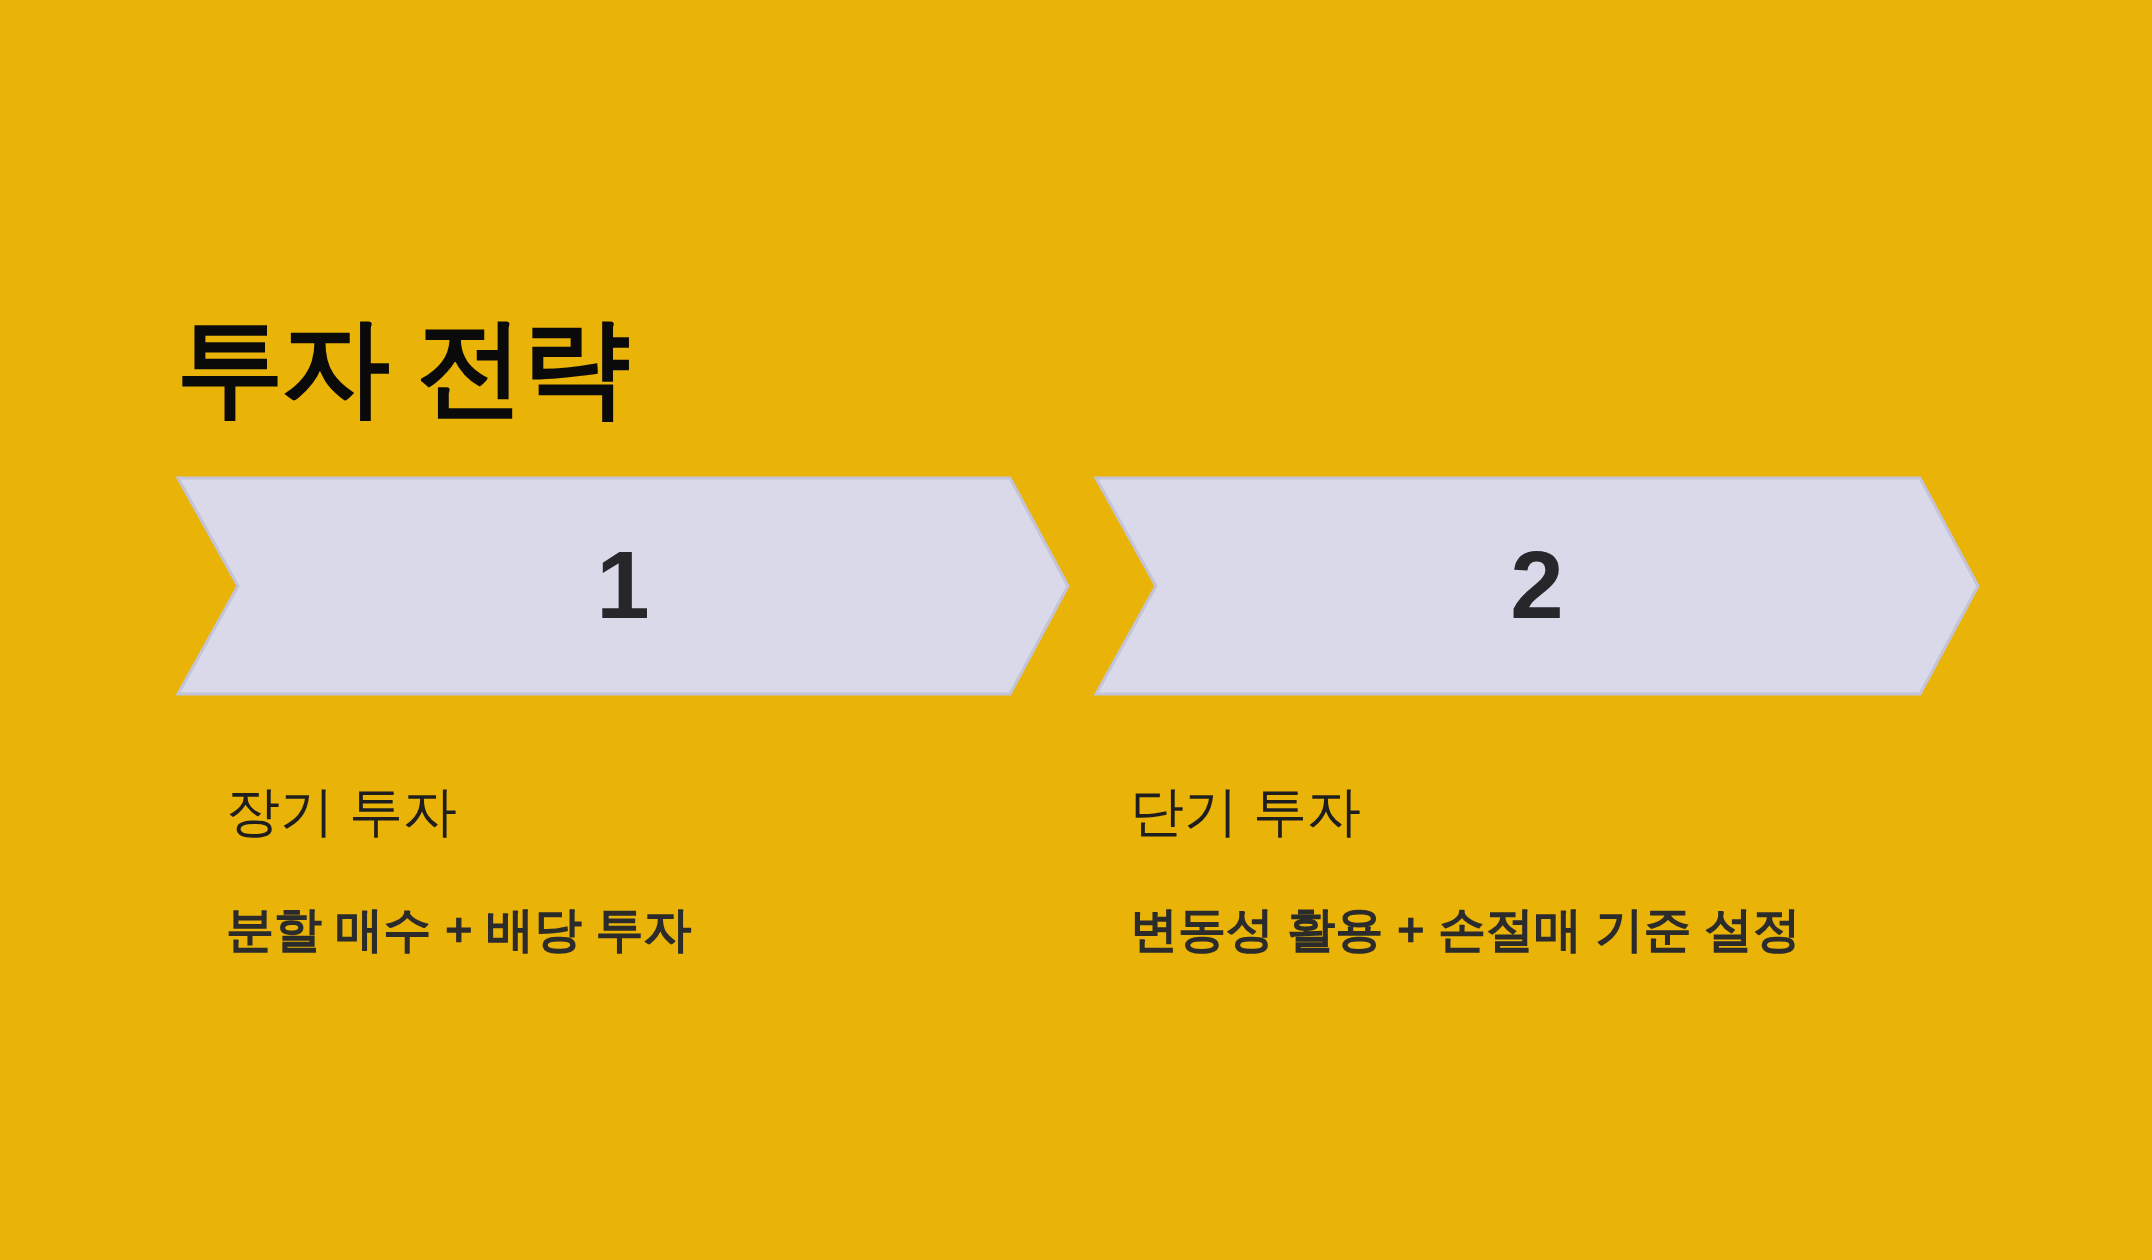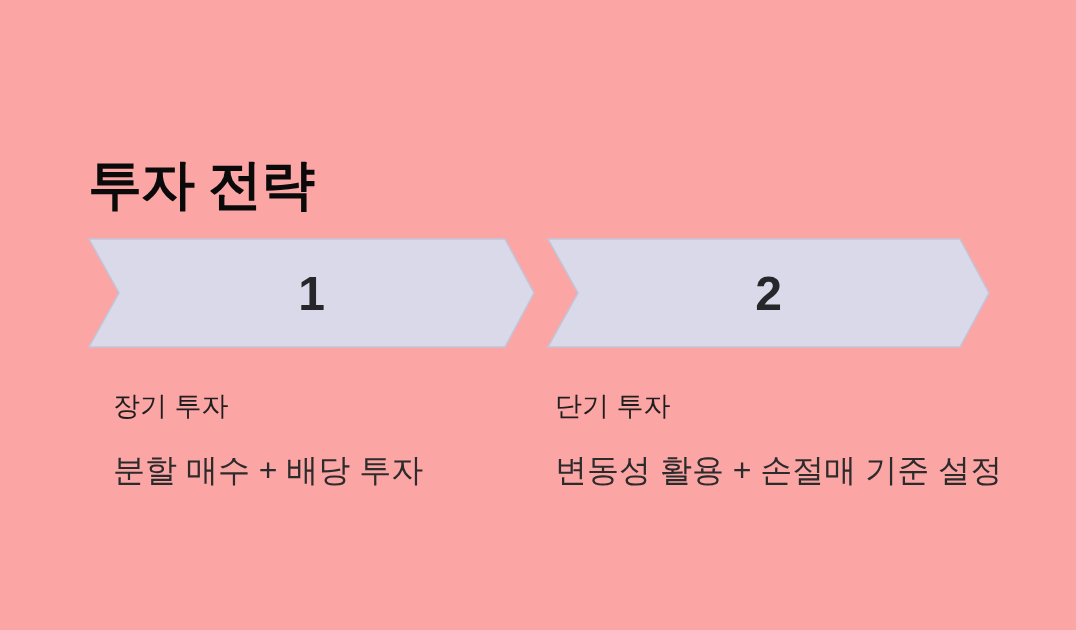--- a/index.html
+++ b/index.html
@@ -5,21 +5,21 @@
   html, body {
     margin: 0;
     padding: 0;
     background: #ffffff;
     font-family: "Liberation Sans", sans-serif;
   }
   .slide {
     position: relative;
     width: 1076px;
     height: 630px;
-    background: #fca5a5;
+    background: #eab308;
     overflow: hidden;
   }
   .page-title {
     position: absolute;
     left: 88px;
     top: 116px;
     font-size: 54px;
     line-height: 1.2;
     font-weight: 800;
     color: #0a0a0a;
@@ -67,29 +67,29 @@
   .step-heading {
     margin: 44px 0 0 25px;
     font-size: 27px;
     line-height: 1.1;
     font-weight: 400;
     color: #1e1e1e;
     white-space: nowrap;
   }
   .step-desc {
     margin: 30px 0 0 25px;
-    font-size: 32px;
+    font-size: 24px;
     line-height: 1.15;
-    font-weight: 400;
+    font-weight: 700;
     color: #2b2b2b;
     white-space: nowrap;
   }
   .step-col.step-1 .step-heading,
   .step-col.step-1 .step-desc {
-    margin-left: 8px;
+    margin-left: 18px;
   }
 </style>
 </head>
 <body>
 
 <div class="slide">
 
   <h1 class="page-title">투자 전략</h1>
 
   <div class="step-col step-0">

